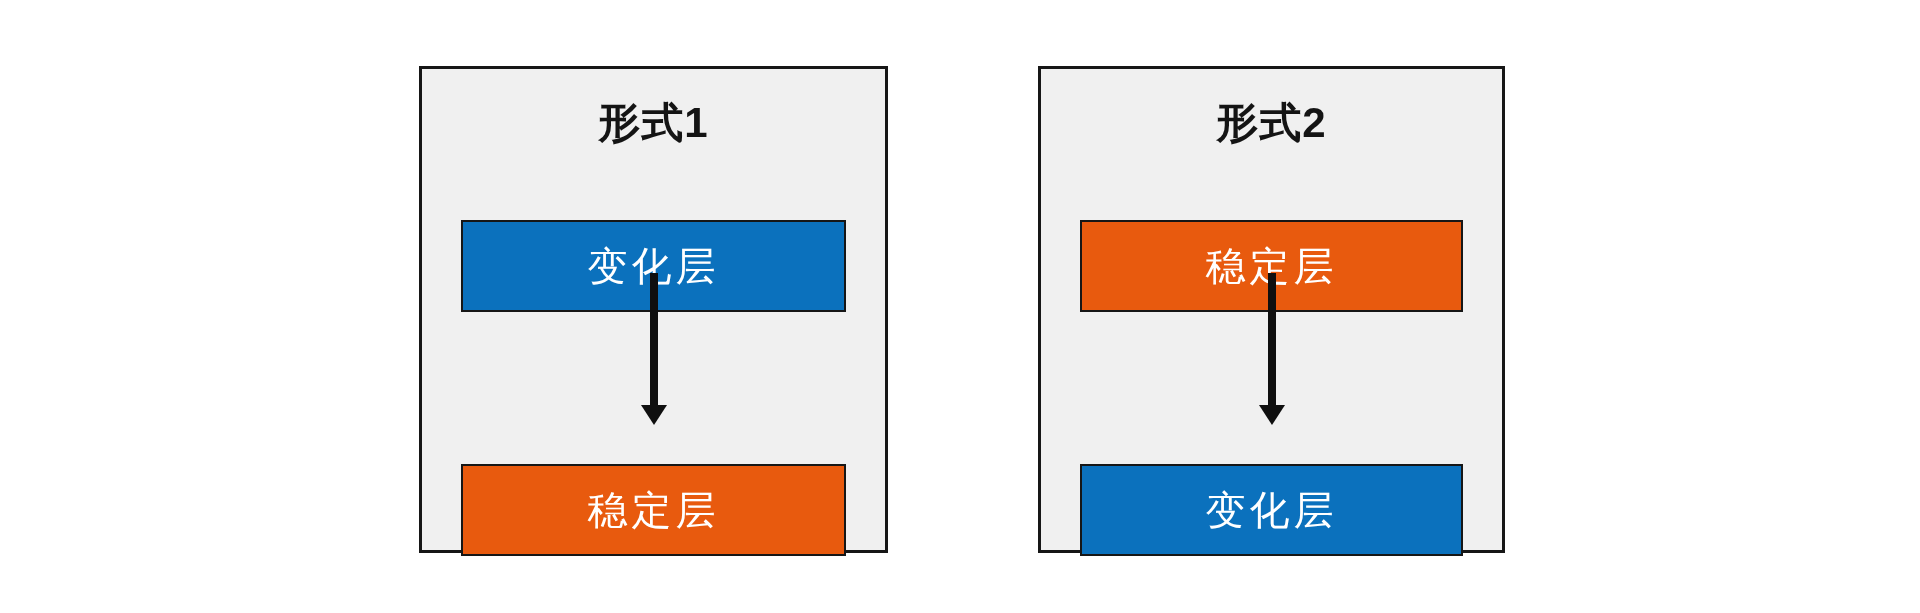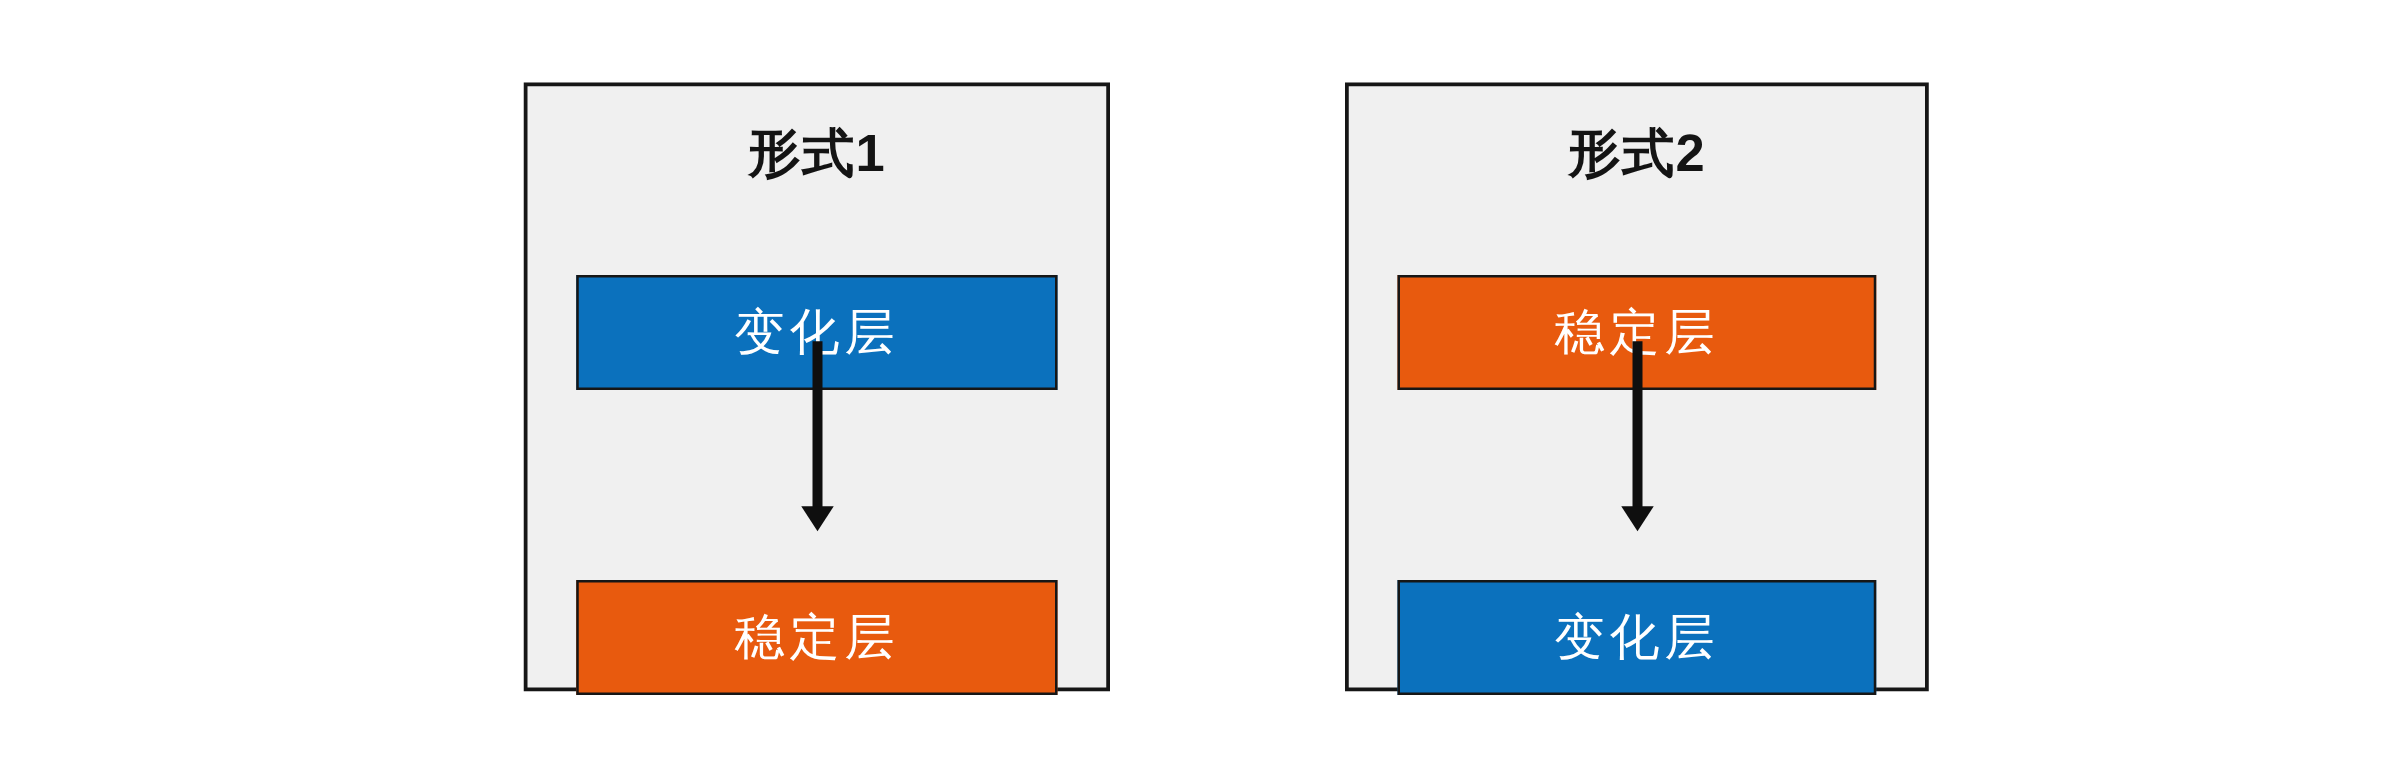--- a/index.html
+++ b/index.html
@@ -16,21 +16,21 @@
     padding-left: 44px;
   }
   .panel {
     position: absolute;
     top: 66px;
     height: 487px;
     background: #f0f0f0;
     border: 3px solid #161616;
   }
   .panel.left  { left: 419px;  width: 469px; }
-  .panel.right { left: 1076px; width: 467px; }
+  .panel.right { left: 1038px; width: 467px; }
   .panel-title {
     position: absolute;
     top: 30px; left: 0; right: 0;
     text-align: center;
     font-size: 42px;
     line-height: 48px;
     font-weight: 600;
     color: #141414;
     letter-spacing: 1px;
   }

